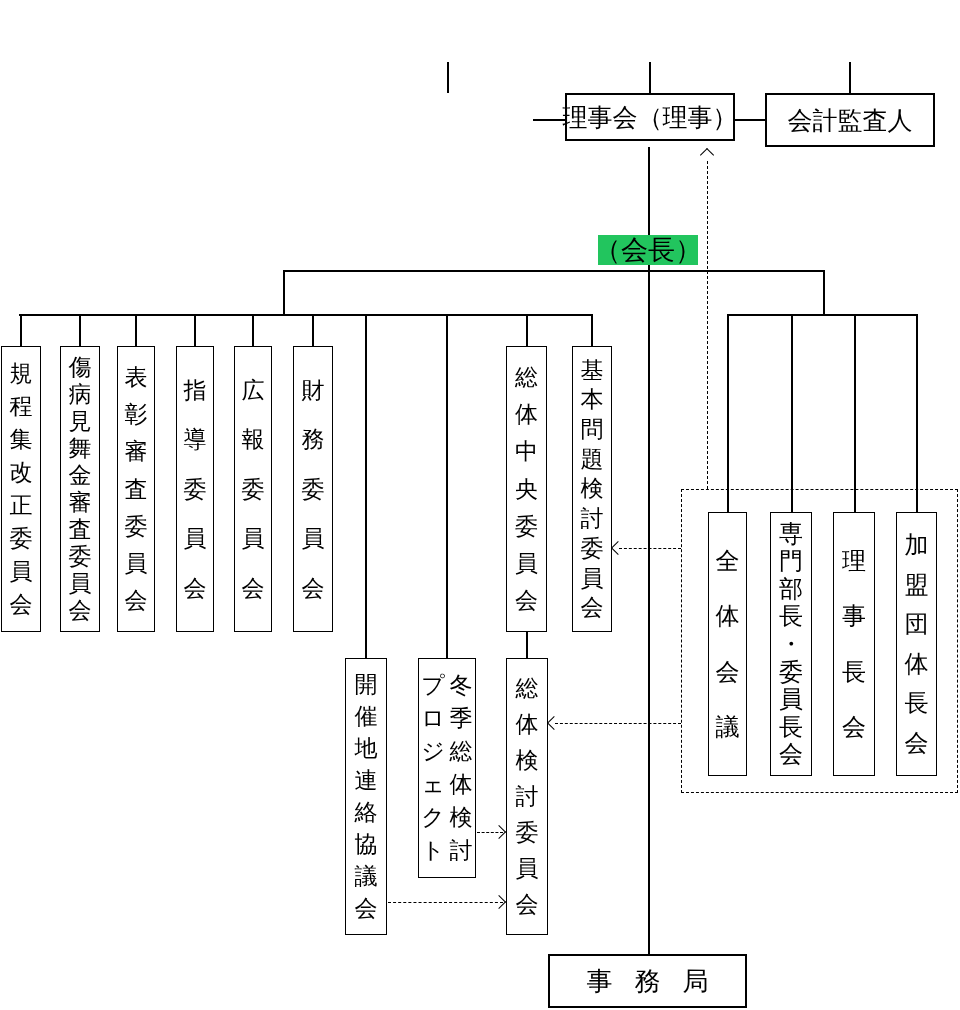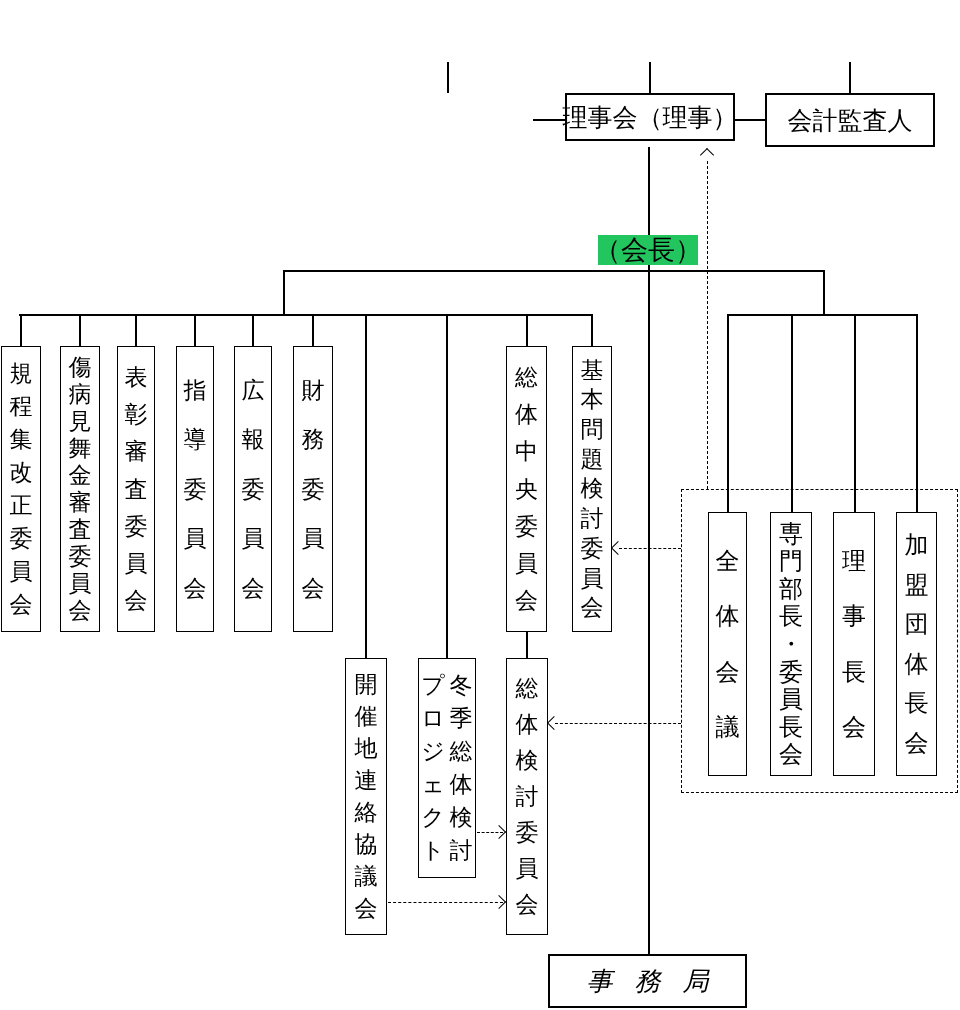--- a/index.html
+++ b/index.html
@@ -66,21 +66,21 @@
     border: 1.5px dashed #000;
     background: transparent;
     box-sizing: border-box;
     z-index: 1;
   }
   
   #box-council          { left: 363px; top: 2px;   width: 572px; height: 60px; font-size: 29px; }
   #box-auditors         { left: 363px; top: 93px;  width: 170px; height: 54px; font-size: 26px; letter-spacing: 0.4em; text-indent: 0.4em; }
   #box-board            { left: 565px; top: 93px;  width: 170px; height: 48px; font-size: 25px; }
   #box-acct-auditor     { left: 765px; top: 93px;  width: 170px; height: 54px; font-size: 25px; }
-  #box-secretariat      { left: 548px; top: 954px; width: 199px; height: 54px; font-size: 26px; letter-spacing: 0.85em; text-indent: 0.85em; font-style: italic; }
+  #box-secretariat      { left: 548px; top: 954px; width: 199px; height: 54px; font-size: 26px; letter-spacing: 0.85em; text-indent: 0.85em; }
   #lbl-chairman {
     position: absolute; left: 598px; top: 195px; width: 100px; height: 30px;
     background: #22c55e; z-index: 4; display: flex; align-items: center; justify-content: center;
     font-size: 27px; white-space: nowrap; margin-top: 40px;
   }
   
   #c-kitei   { left: 1px;   top: 346px; width: 40px; height: 286px; }
   #c-shobyo  { left: 60px;  top: 346px; width: 40px; height: 286px; }
   #c-hyosho  { left: 117px; top: 346px; width: 38px; height: 286px; }
   #c-shido   { left: 176px; top: 346px; width: 38px; height: 286px; }

